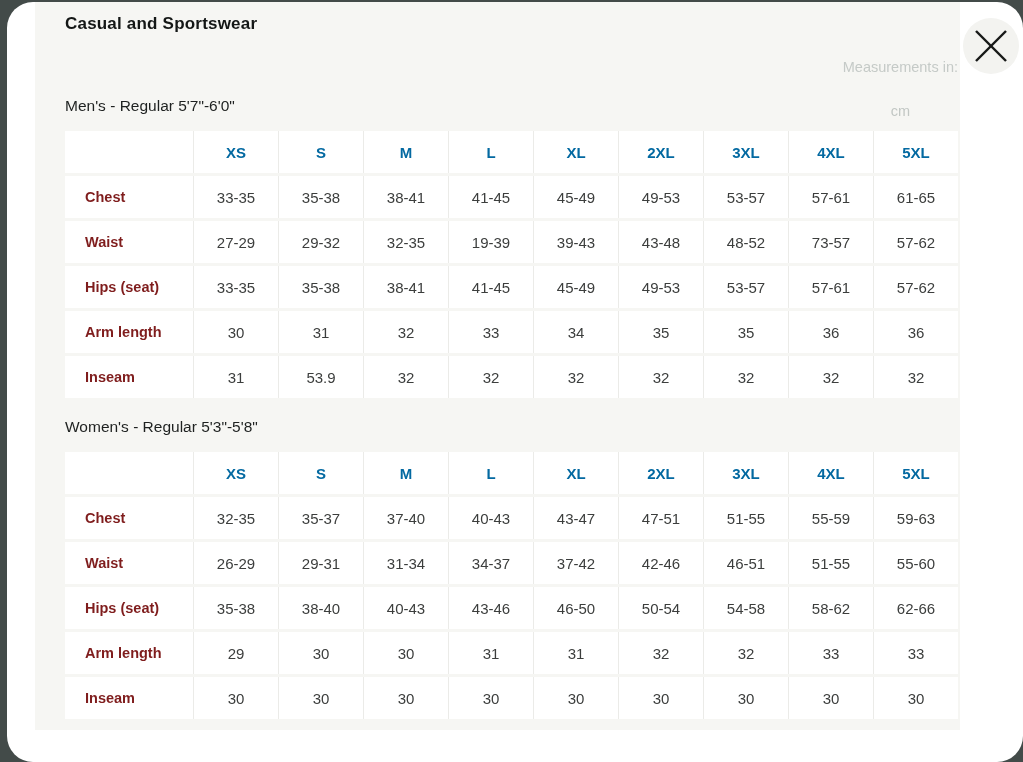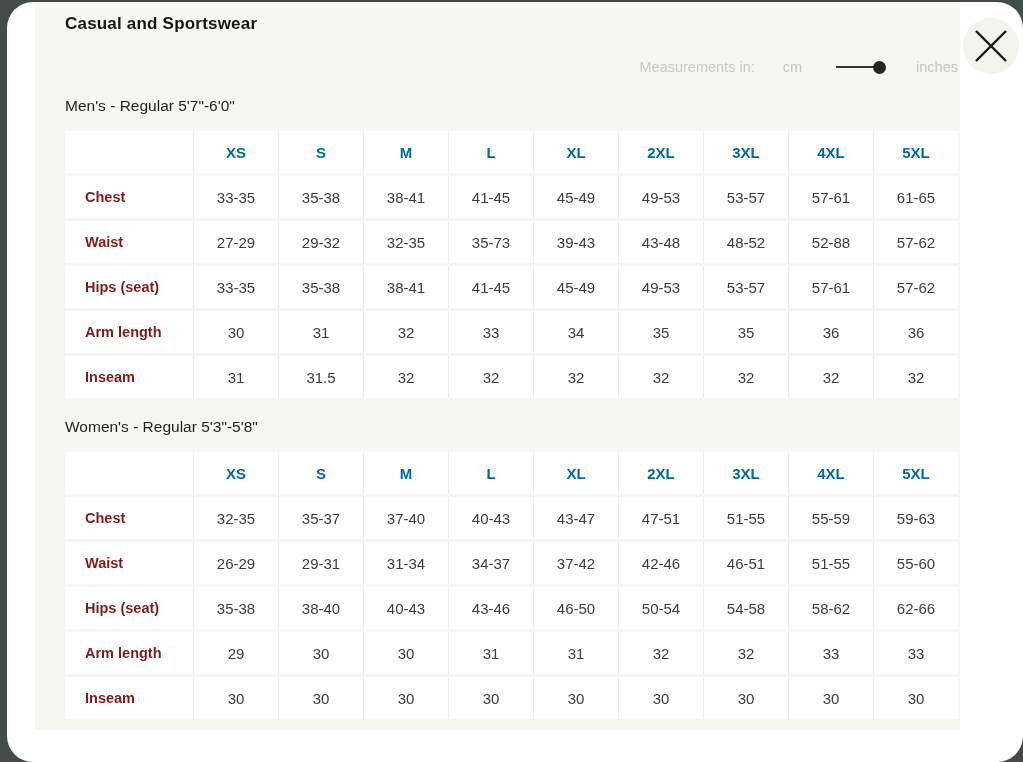--- a/index.html
+++ b/index.html
@@ -31,20 +31,21 @@
     color: #141716;
     letter-spacing: 0.2px;
   }
   .unit-row {
     position: absolute;
     right: 2px; top: 57px;
     display: flex;
     align-items: center;
     gap: 28px;
     font-size: 14.5px;
+    flex-direction: column;
   }
   .unit-label { color: #c5cac7; }
   .unit-option { color: #c2c7c4; cursor: pointer; }
   .unit-slider {
     position: relative;
     width: 46px; height: 2px;
     background: #333534;
     margin: 0 6px;
     cursor: pointer;
   }
@@ -160,25 +161,25 @@
             <td>49-53</td>
             <td>53-57</td>
             <td>57-61</td>
             <td>61-65</td>
           </tr>
           <tr>
             <td class="row-label">Waist</td>
             <td>27-29</td>
             <td>29-32</td>
             <td>32-35</td>
-            <td>35-73</td>
+            <td>19-39</td>
             <td>39-43</td>
             <td>43-48</td>
             <td>48-52</td>
-            <td>52-88</td>
+            <td>73-57</td>
             <td>57-62</td>
           </tr>
           <tr>
             <td class="row-label">Hips (seat)</td>
             <td>33-35</td>
             <td>35-38</td>
             <td>38-41</td>
             <td>41-45</td>
             <td>45-49</td>
             <td>49-53</td>
@@ -194,21 +195,21 @@
             <td>33</td>
             <td>34</td>
             <td>35</td>
             <td>35</td>
             <td>36</td>
             <td>36</td>
           </tr>
           <tr>
             <td class="row-label">Inseam</td>
             <td>31</td>
-            <td>31.5</td>
+            <td>53.9</td>
             <td>32</td>
             <td>32</td>
             <td>32</td>
             <td>32</td>
             <td>32</td>
             <td>32</td>
             <td>32</td>
           </tr>
         </tbody>
       </table>

